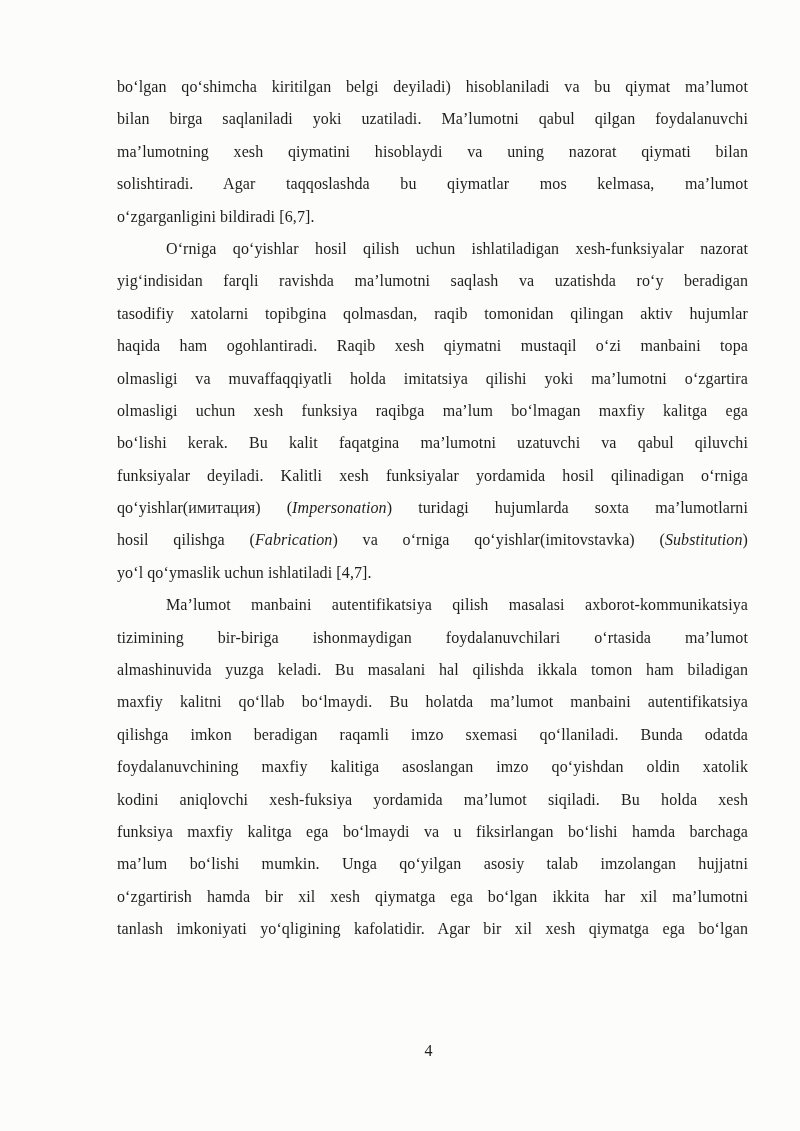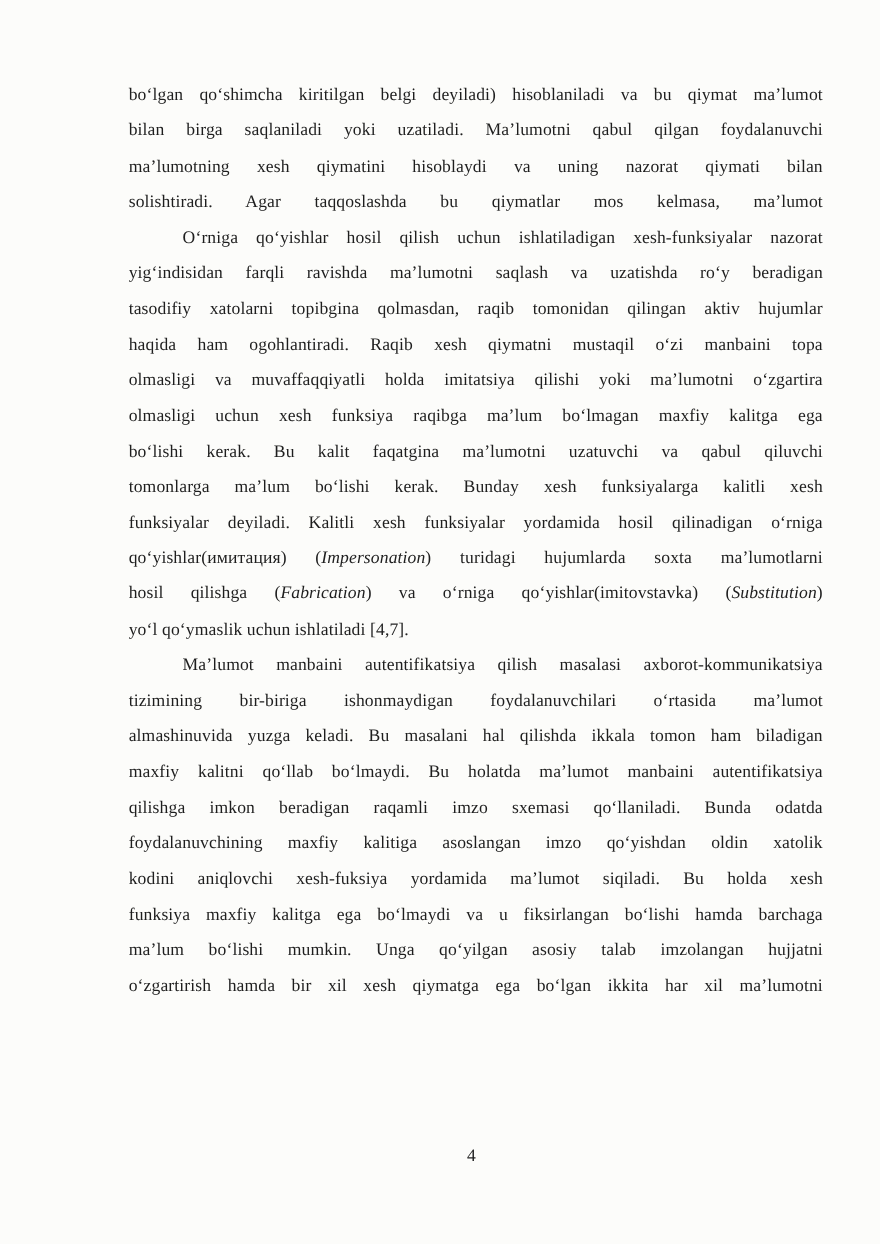--- a/index.html
+++ b/index.html
@@ -47,37 +47,38 @@
 </style>
 </head>
 <body>
 
 <div class="page">
   <div class="textblock">
       <div class="line"><span>boʻlgan qoʻshimcha kiritilgan belgi deyiladi) hisoblaniladi va bu qiymat ma’lumot</span></div>
       <div class="line"><span>bilan birga saqlaniladi yoki uzatiladi. Ma’lumotni qabul qilgan foydalanuvchi</span></div>
       <div class="line"><span>ma’lumotning xesh qiymatini hisoblaydi va uning nazorat qiymati bilan</span></div>
       <div class="line"><span>solishtiradi. Agar taqqoslashda bu qiymatlar mos kelmasa, ma’lumot</span></div>
+      <div class="line lastline"><span>oʻzgarganligini bildiradi [6,7].</span></div>
       <div class="line indent"><span>Oʻrniga qoʻyishlar hosil qilish uchun ishlatiladigan xesh-funksiyalar nazorat</span></div>
       <div class="line"><span>yigʻindisidan farqli ravishda ma’lumotni saqlash va uzatishda roʻy beradigan</span></div>
       <div class="line"><span>tasodifiy xatolarni topibgina qolmasdan, raqib tomonidan qilingan aktiv hujumlar</span></div>
       <div class="line"><span>haqida ham ogohlantiradi. Raqib xesh qiymatni mustaqil oʻzi manbaini topa</span></div>
       <div class="line"><span>olmasligi va muvaffaqqiyatli holda imitatsiya qilishi yoki ma’lumotni oʻzgartira</span></div>
       <div class="line"><span>olmasligi uchun xesh funksiya raqibga ma’lum boʻlmagan maxfiy kalitga ega</span></div>
       <div class="line"><span>boʻlishi kerak. Bu kalit faqatgina ma’lumotni uzatuvchi va qabul qiluvchi</span></div>
-      <div class="line"><span>tomonlarga ma’lum boʻlishi kerak. Bunday xesh funksiyalarga kalitli xesh</span></div>
       <div class="line"><span>funksiyalar deyiladi. Kalitli xesh funksiyalar yordamida hosil qilinadigan oʻrniga</span></div>
       <div class="line"><span>qoʻyishlar(имитация) (</span><span class="it">Impersonation</span><span>) turidagi hujumlarda soxta ma’lumotlarni</span></div>
       <div class="line"><span>hosil qilishga (</span><span class="it">Fabrication</span><span>) va oʻrniga qoʻyishlar(imitovstavka) (</span><span class="it">Substitution</span><span>)</span></div>
       <div class="line lastline"><span>yoʻl qoʻymaslik uchun ishlatiladi [4,7].</span></div>
       <div class="line indent"><span>Ma’lumot manbaini autentifikatsiya qilish masalasi axborot-kommunikatsiya</span></div>
       <div class="line"><span>tizimining bir-biriga ishonmaydigan foydalanuvchilari oʻrtasida ma’lumot</span></div>
       <div class="line"><span>almashinuvida yuzga keladi. Bu masalani hal qilishda ikkala tomon ham biladigan</span></div>
       <div class="line"><span>maxfiy kalitni qoʻllab boʻlmaydi. Bu holatda ma’lumot manbaini autentifikatsiya</span></div>
       <div class="line"><span>qilishga imkon beradigan raqamli imzo sxemasi qoʻllaniladi. Bunda odatda</span></div>
       <div class="line"><span>foydalanuvchining maxfiy kalitiga asoslangan imzo qoʻyishdan oldin xatolik</span></div>
       <div class="line"><span>kodini aniqlovchi xesh-fuksiya yordamida ma’lumot siqiladi. Bu holda xesh</span></div>
       <div class="line"><span>funksiya maxfiy kalitga ega boʻlmaydi va u fiksirlangan boʻlishi hamda barchaga</span></div>
       <div class="line"><span>ma’lum boʻlishi mumkin. Unga qoʻyilgan asosiy talab imzolangan hujjatni</span></div>
       <div class="line"><span>oʻzgartirish hamda bir xil xesh qiymatga ega boʻlgan ikkita har xil ma’lumotni</span></div>
+      <div class="line"><span>tanlash imkoniyati yoʻqligining kafolatidir. Agar bir xil xesh qiymatga ega boʻlgan</span></div>
     </div>
   <div class="pagenum">4</div>
 </div>
 
 </body></html>

